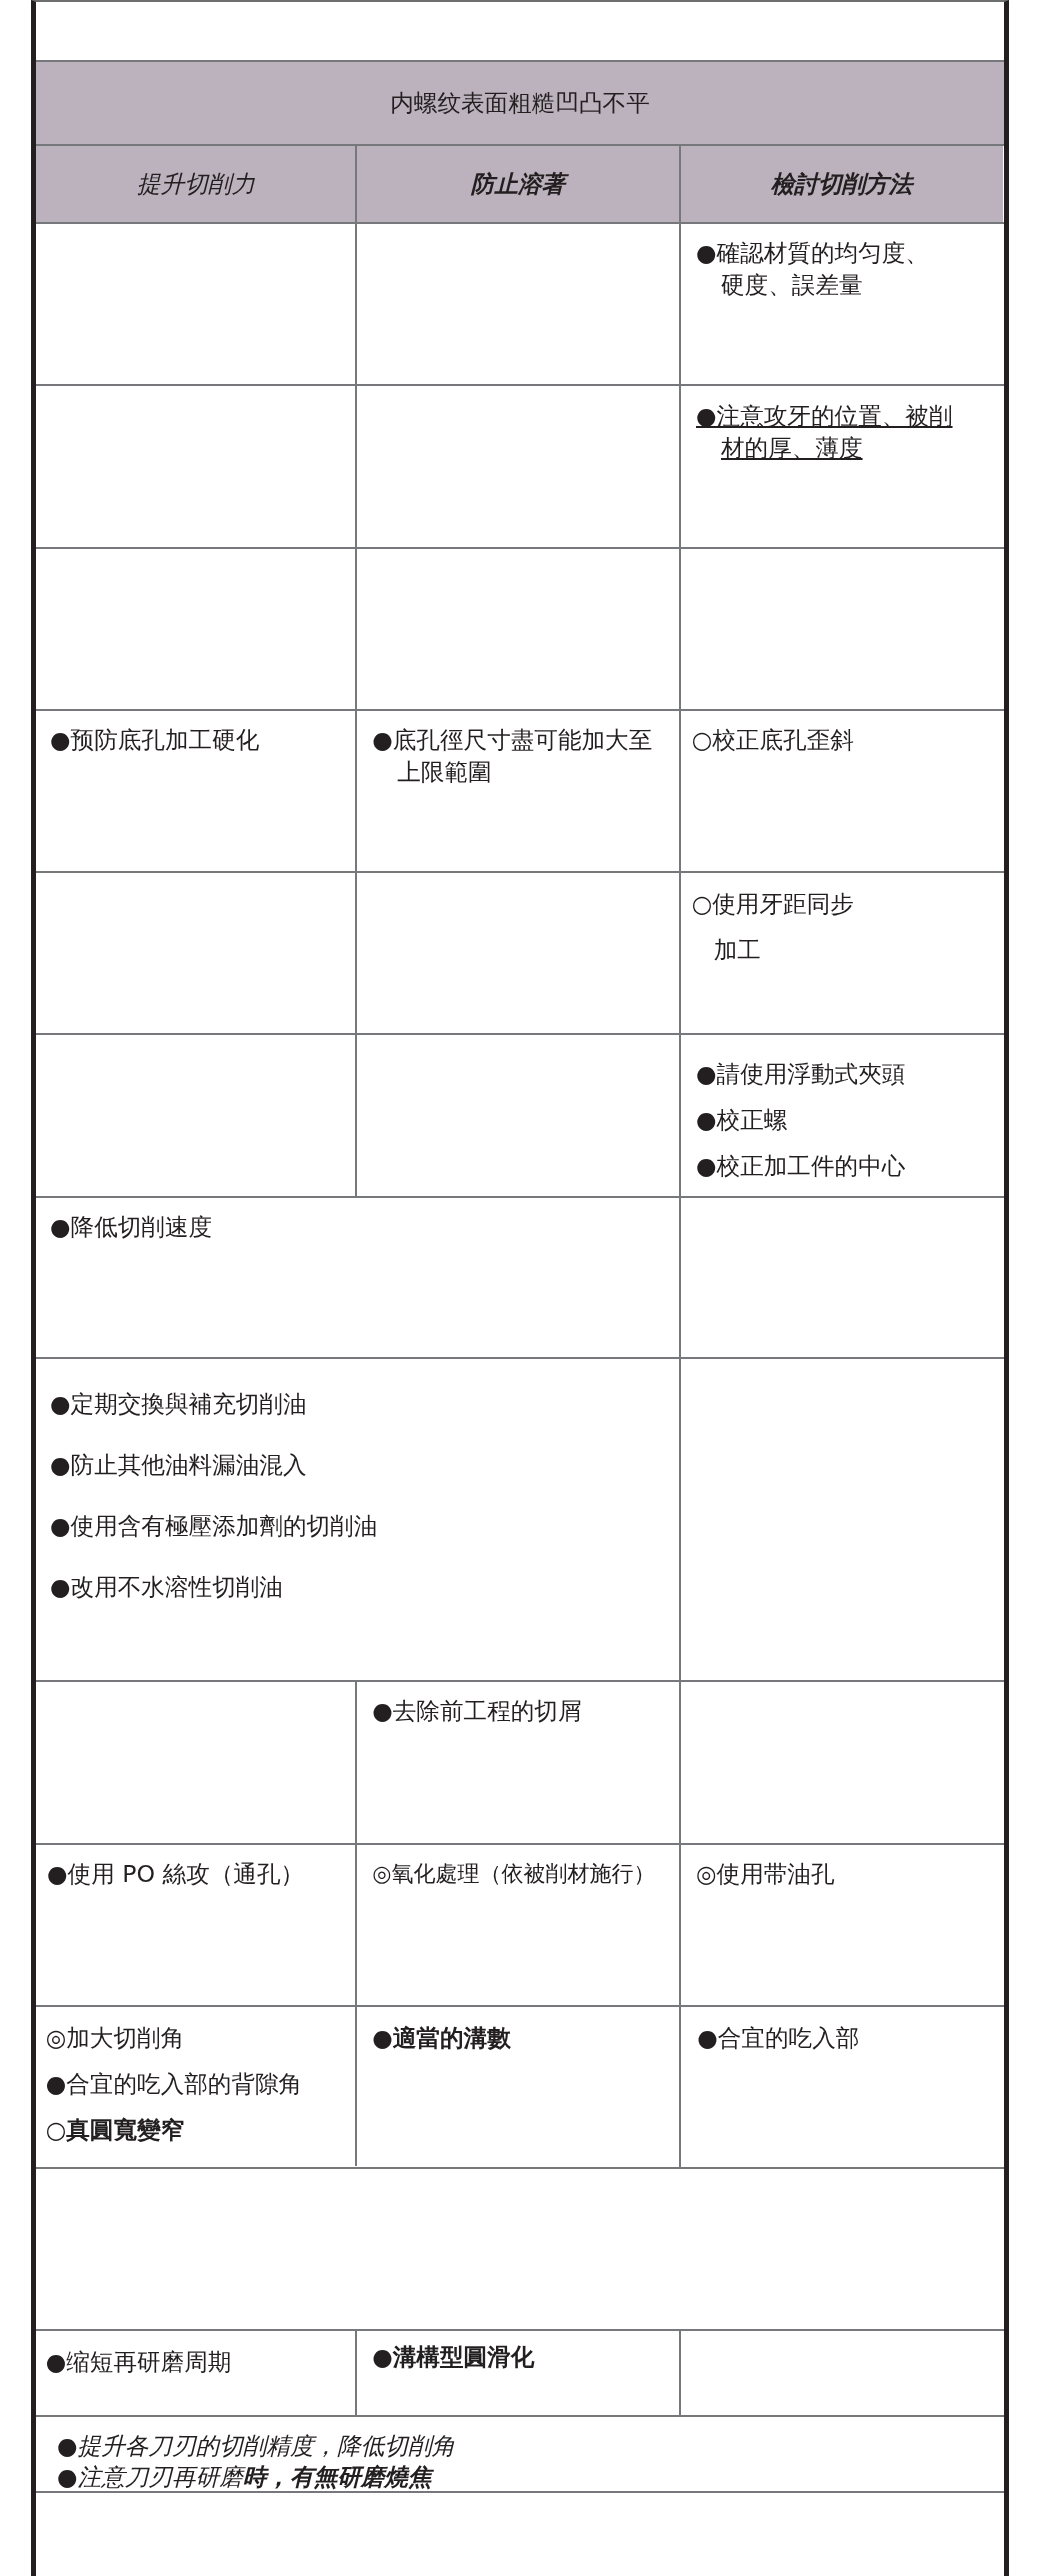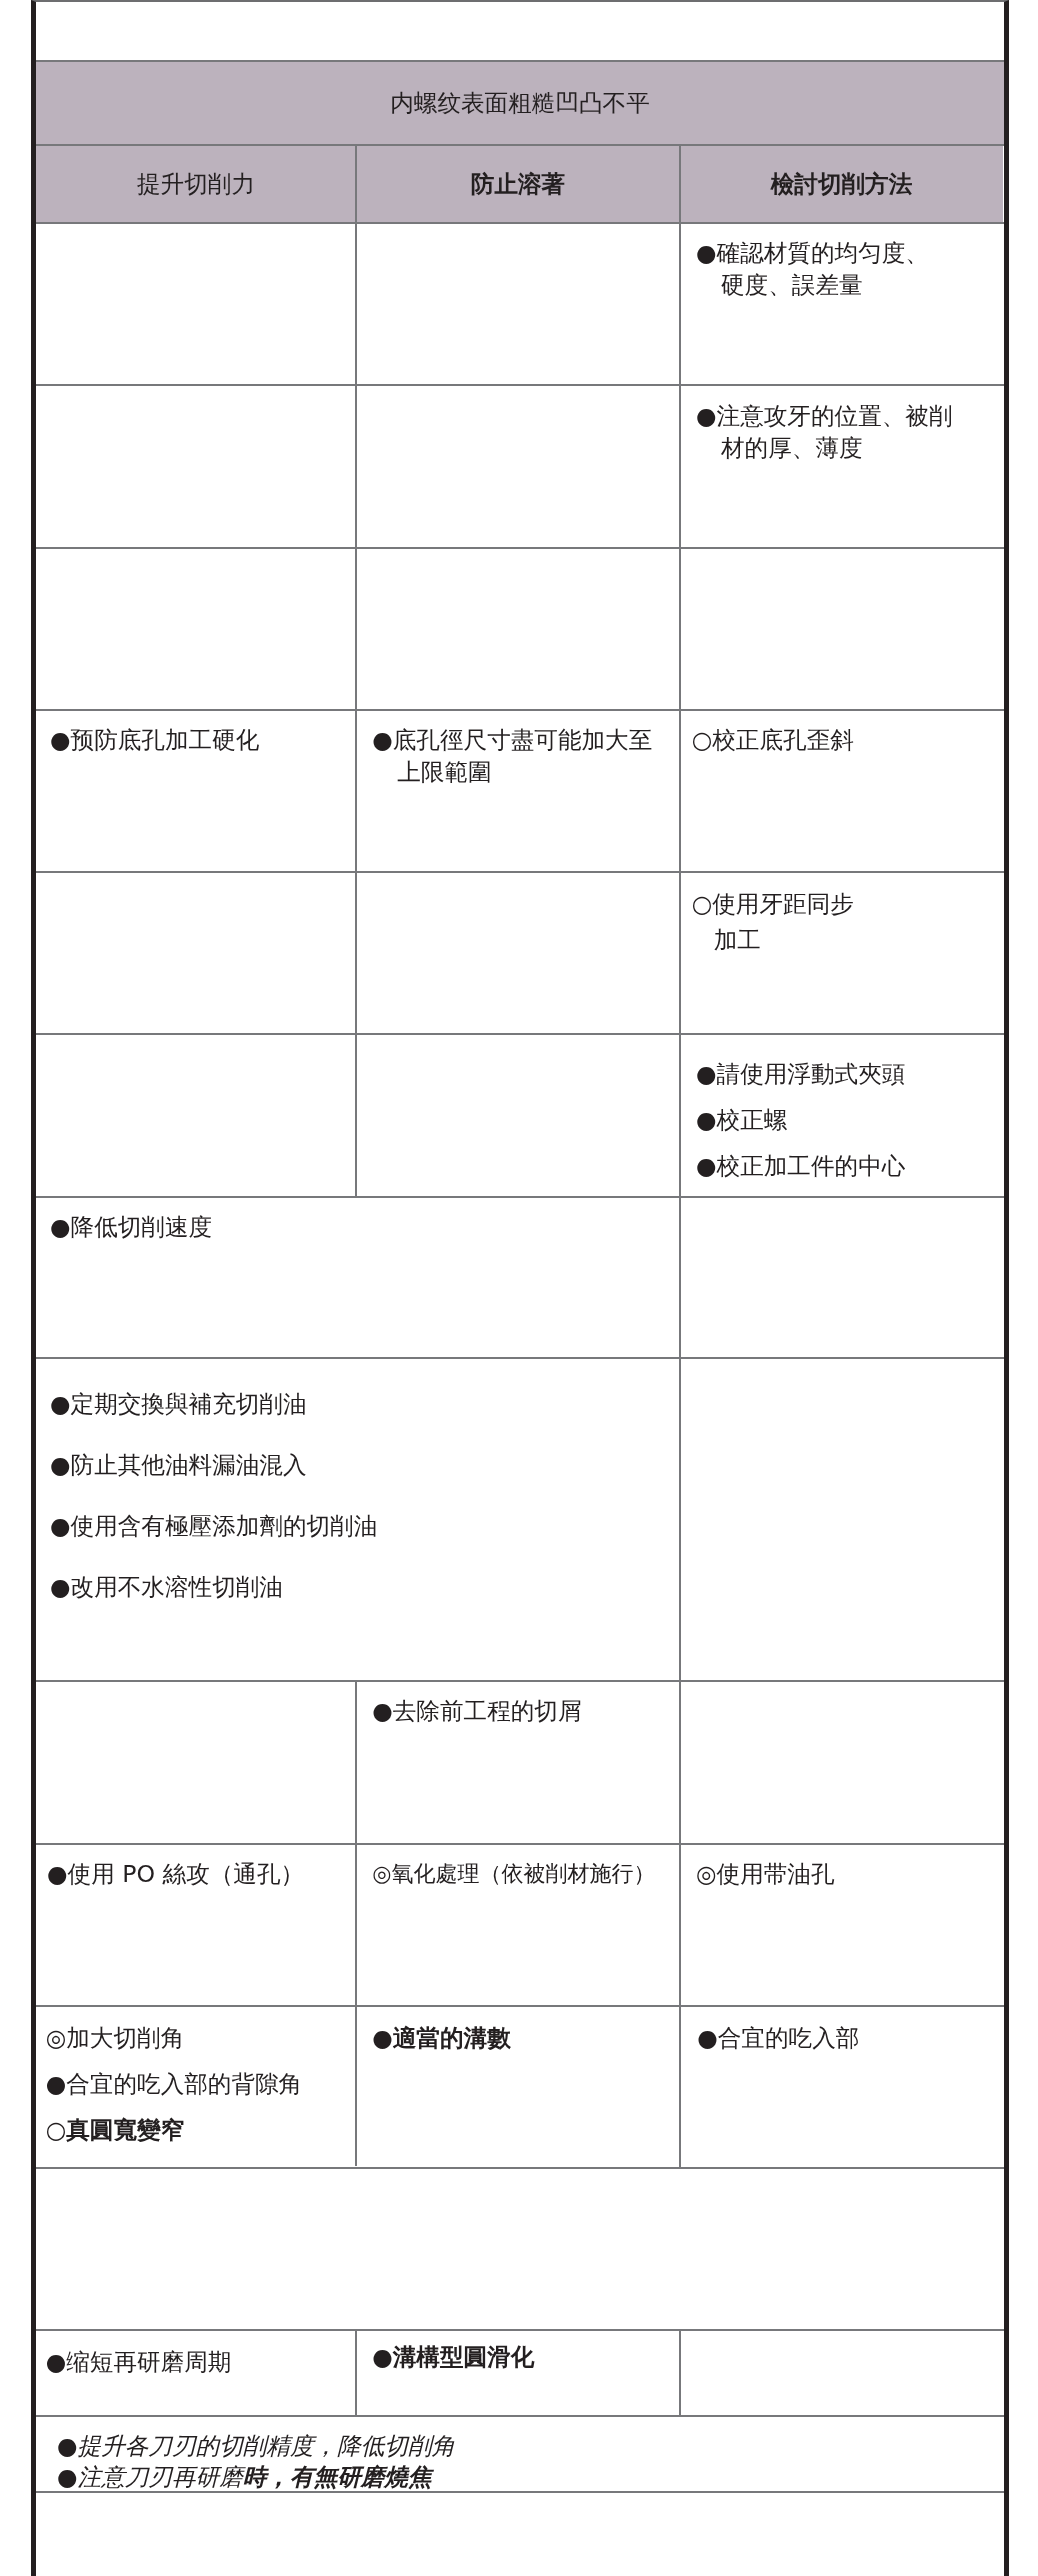--- a/index.html
+++ b/index.html
@@ -8,21 +8,21 @@
   .frame { position: absolute; left: 30.5px; top: 0; width: 978px; height: 2576px;
            border-left: 5.5px solid #231f20; border-right: 5.5px solid #231f20;
            border-top: 2.1px solid #6d6e70; box-sizing: border-box; background: #fff; }
   .cell { position: absolute; box-sizing: border-box; }
   .hline { position: absolute; left: 36px; width: 968px; height: 2.1px; background: #77787b; }
   .vline { position: absolute; width: 2.1px; background: #77787b; }
   .hdr { background: #bcb2bd; }
   .hdr-title { display: flex; align-items: center; justify-content: center;
                font-size: 23.6px; color: #231f20; }
   .hdr-col { display: flex; align-items: center; justify-content: center;
-             font-size: 23.6px; color: #231f20; }
+             font-size: 23.6px; color: #231f20; font-style: italic; }
   .bold { font-weight: bold; }
   .txt { font-size: 23.6px; line-height: 32px; padding: 12.5px 0 0 14px; }
   .txt .line { display: block; white-space: nowrap; }
   .txt .indent { padding-left: 25px; }
   .spaced-lg .line { margin-bottom: 29px; }
   .b { font-weight: bold; }
 </style>
 </head>
 <body>
 
@@ -65,38 +65,38 @@
 <div class="vline" style="left:355px; top:2329px; height:86px;"></div>
 
 <div class="vline" style="left:679px; top:145px; height:2022px;"></div>
 <div class="vline" style="left:679px; top:2329px; height:86px;"></div>
 
 <div class="cell txt" style="left:682px; top:224px; width:322px;">
   <span class="line">●確認材質的均匀度、</span>
   <span class="line indent">硬度、誤差量</span>
 </div>
 
-<div class="cell txt" style="left:682px; top:387px; width:322px;">
+<div class="cell txt" style="left:682px; top:387px; width:322px;text-decoration:underline;">
   <span class="line">●注意攻牙的位置、被削</span>
   <span class="line indent">材的厚、薄度</span>
 </div>
 
 <div class="cell txt" style="left:36px; top:711px; width:319px;">
   <span class="line">●预防底孔加工硬化</span>
 </div>
 <div class="cell txt" style="left:357px; top:711px; width:322px; padding-left:15.2px;">
   <span class="line">●底孔徑尺寸盡可能加大至</span>
   <span class="line indent">上限範圍</span>
 </div>
 <div class="cell txt" style="left:682px; top:711px; width:388px; padding-left:9.7px;">
   <span class="line">○校正底孔歪斜</span>
 </div>
 
 <div class="cell txt spaced-lg" style="left:682px; top:873px; width:322px; padding-left:9.7px; padding-top:15.2px;">
-  <span class="line" style="margin-bottom:4px;">○使用牙距同步</span>
+  <span class="line" style="margin-bottom:14px;">○使用牙距同步</span>
   <span class="line indent" style="padding-left:22px;">加工</span>
 </div>
 
 <div class="cell txt" style="left:682px; top:1036px; width:322px; padding-top:15.2px; line-height:46px;">
   <span class="line">●請使用浮動式夾頭</span>
   <span class="line">●校正螺</span>
   <span class="line">●校正加工件的中心</span>
 </div>
 
 <div class="cell txt" style="left:36px; top:1198px; width:643px;">

